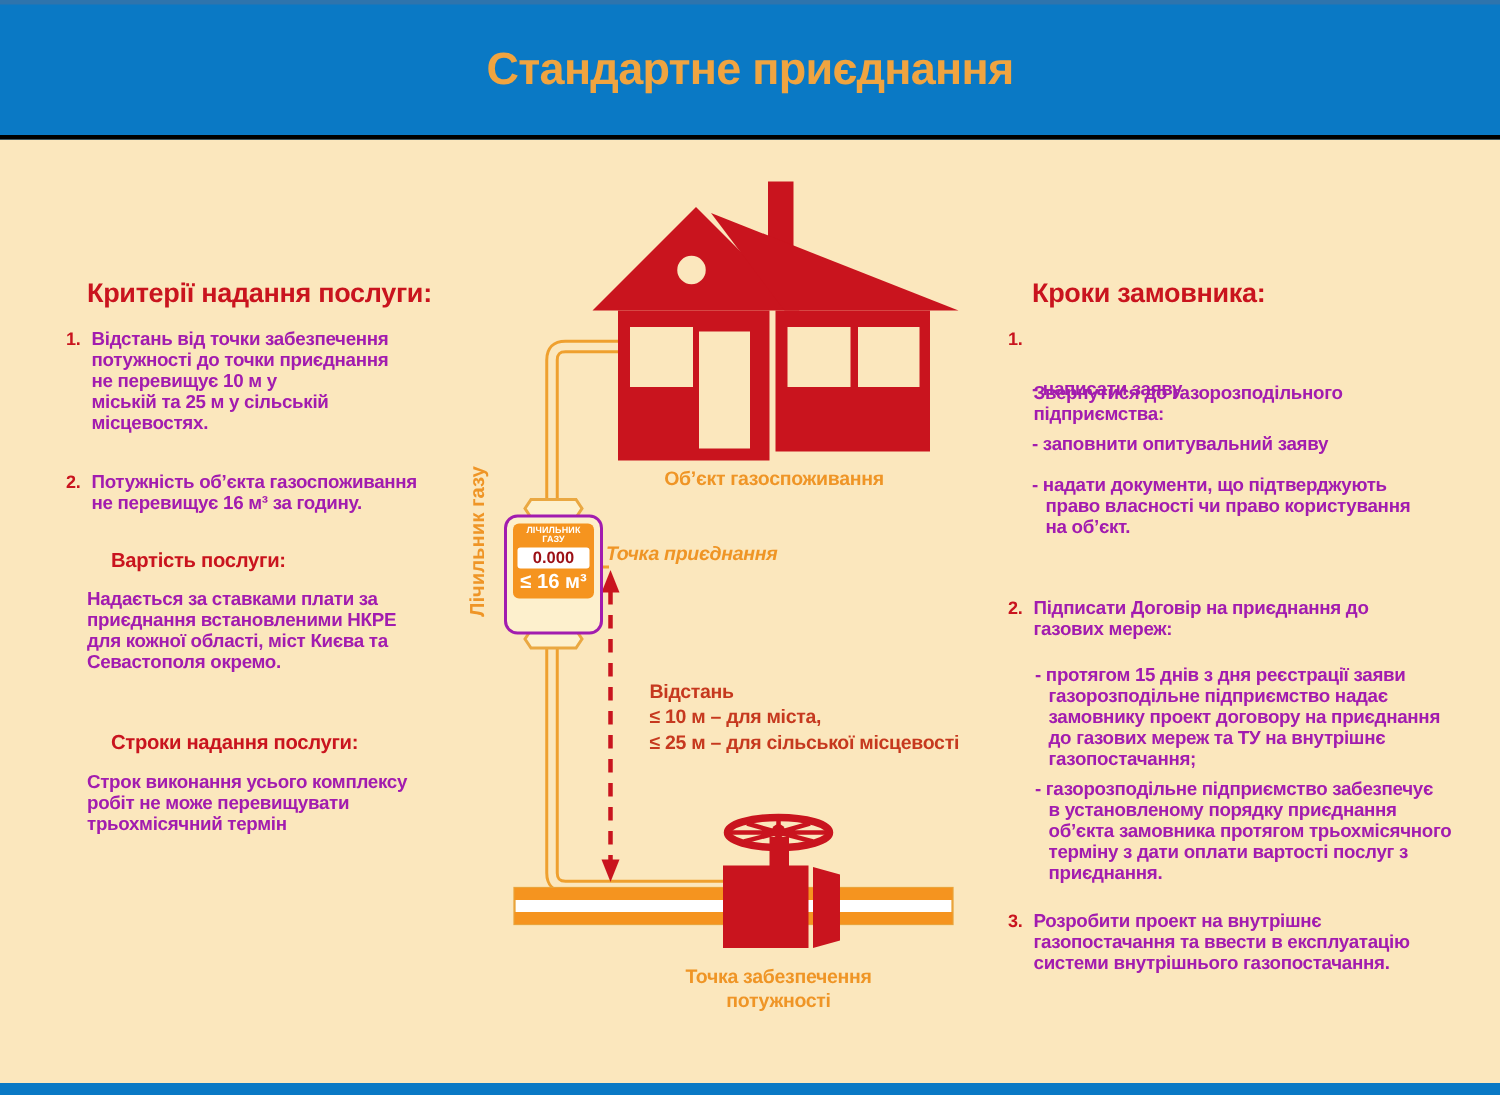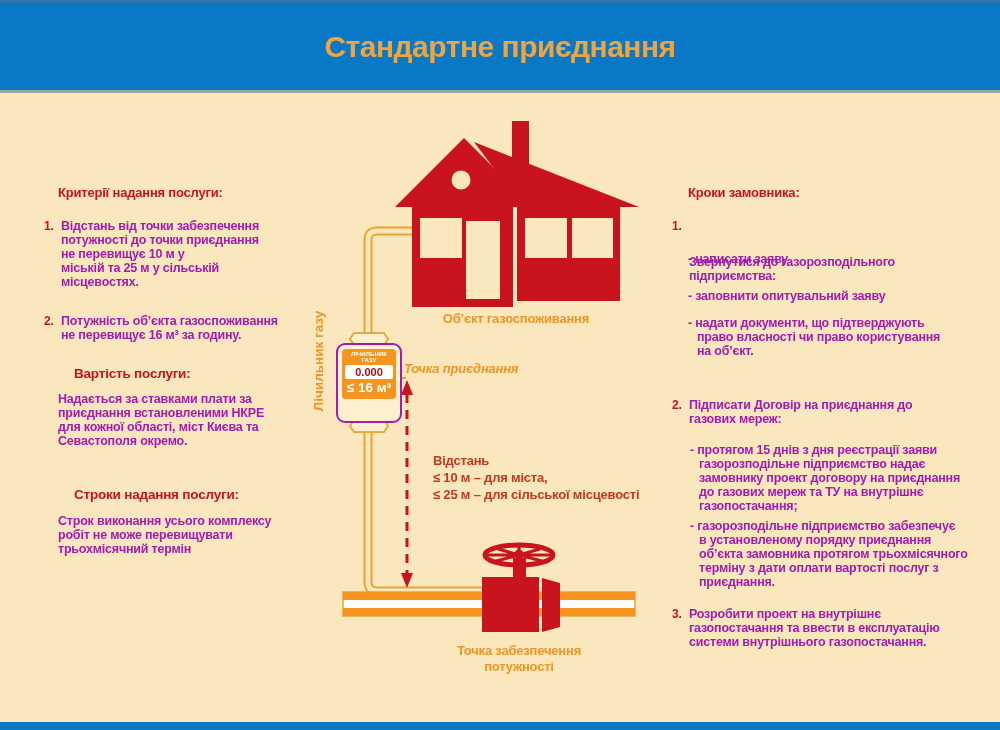--- a/index.html
+++ b/index.html
@@ -3,32 +3,32 @@
 <meta charset="utf-8">
 <style>
   * { margin:0; padding:0; box-sizing:border-box; }
   html,body { width:1000px; height:730px; }
   body { font-family:"Liberation Sans", sans-serif; font-weight:bold; }
   .stage { position:relative; width:1000px; height:730px; background:#fbe7bd; overflow:hidden; }
 
   
   .header-bar {
     position:absolute; top:0; left:0; width:1000px; height:93px;
-    background:#0a79c5; border-top:3px solid #2e74ad; border-bottom:3px solid #a3a3a3;
+    background:#0a79c5; border-top:3px solid #2e74ad; border-bottom:3px solid #000000;
     display:flex; align-items:center; justify-content:center;
   }
   .header-title { color:#f0a440; font-size:30px; letter-spacing:-0.5px; }
   .footer-bar { position:absolute; bottom:0; left:0; width:1000px; height:8px; background:#0a79c5; }
 
   
   .blk { position:absolute; white-space:pre-line; letter-spacing:-0.2px; }
   .red { color:#c9141e; }
   .blue { color:#a21caf; }
   .orange { color:#ef9526; }
-  .h1 { font-size:13px; }
+  .h1 { font-size:18px; }
   .h2 { font-size:13.5px;padding-left:16px; }
   .body-txt { font-size:12.5px; line-height:14px; }
   .num-item { display:flex; gap:6px; }
   .num-item .num { color:#c9141e; font-size:12px; line-height:14px; width:11px; flex:none; }
   .sub { padding-left:9px; text-indent:-9px; }
   .center { text-align:center; }
   .lbl { font-size:13px; line-height:16px; }
 
   
   .meter {

